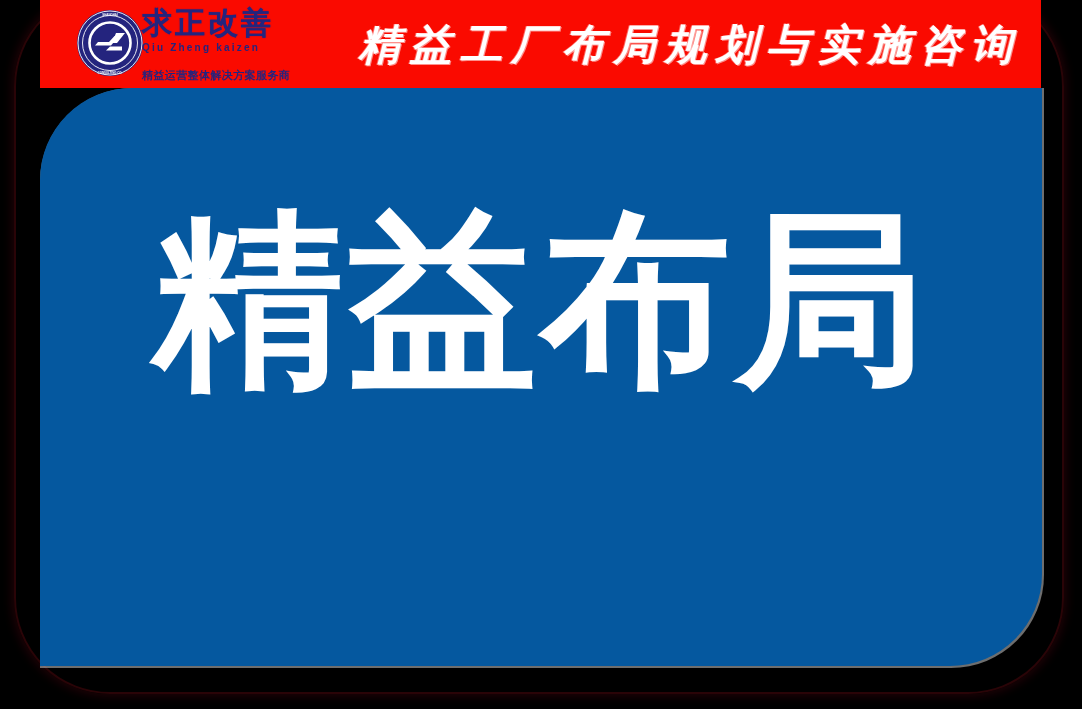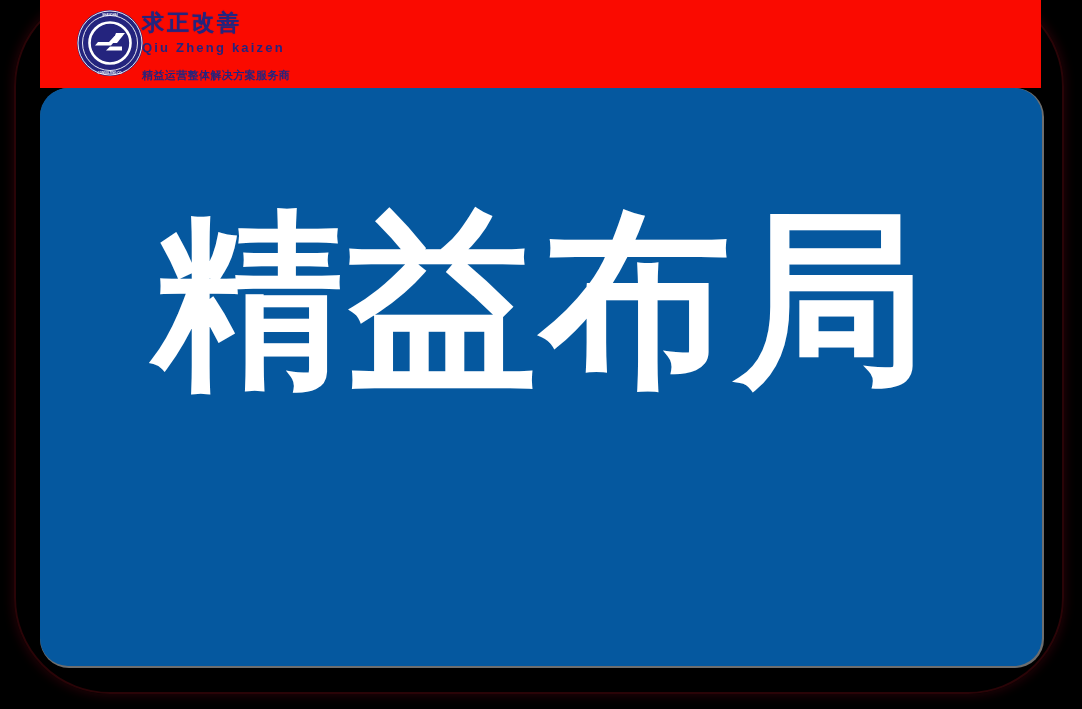--- a/index.html
+++ b/index.html
@@ -66,32 +66,32 @@
     position: absolute;
     left: 66px;
     top: 2px;
     width: 176px;
     height: 76px;
   }
 
   .logo-cn {
     font-family: Liberation Serif, serif;
     font-weight: bold;
-    font-size: 22px;
+    font-size: 30px;
     line-height: 34px;
     letter-spacing: 3px;
     color: #24247e;
     white-space: nowrap;
     text-shadow: 0 0 1px #24247e;
   }
 
   .logo-en {
     font-family: "Liberation Sans", "DejaVu Sans", sans-serif;
     font-weight: bold;
-    font-size: 13px;
+    font-size: 10px;
     line-height: 15px;
     letter-spacing: 2.2px;
     color: #24247e;
     white-space: nowrap;
   }
 
   .logo-tag {
     margin-top: 14px;
     font-family: "Liberation Sans", "DejaVu Sans", sans-serif;
     font-weight: bold;
@@ -129,21 +129,20 @@
     top: 88px;
     width: 1002px;
     height: 578px;
     background: #05589f;
     border-top-left-radius: 92px;
     border-bottom-right-radius: 92px;
     border-top-right-radius: 0px;
     border-bottom-left-radius: 0px;
     box-shadow: 1px 1px 0 1px rgba(200,200,200,0.55);
     overflow: hidden;
-    border-radius: 28px;
   }
 
   .main-title {
     position: absolute;
     left: 0;
     top: 112px;
     width: 1002px;
     text-align: center;
     color: #ffffff;
     font-family: "Liberation Sans", "DejaVu Sans", sans-serif;
@@ -185,20 +184,21 @@
       </div>
 
       <div class="logo-words">
         <div class="logo-cn">求正改善</div>
         <div class="logo-en">Qiu Zheng kaizen</div>
         <div class="logo-tag">精益运营整体解决方案服务商</div>
       </div>
 
     </div>
 
+    <div class="header-title">精益工厂布局规划与实施咨询</div>
 
   </div>
 
   <div class="blue-panel">
     <div class="main-title">精益布局</div>
   </div>
 
 </div>
 
 </body></html>

